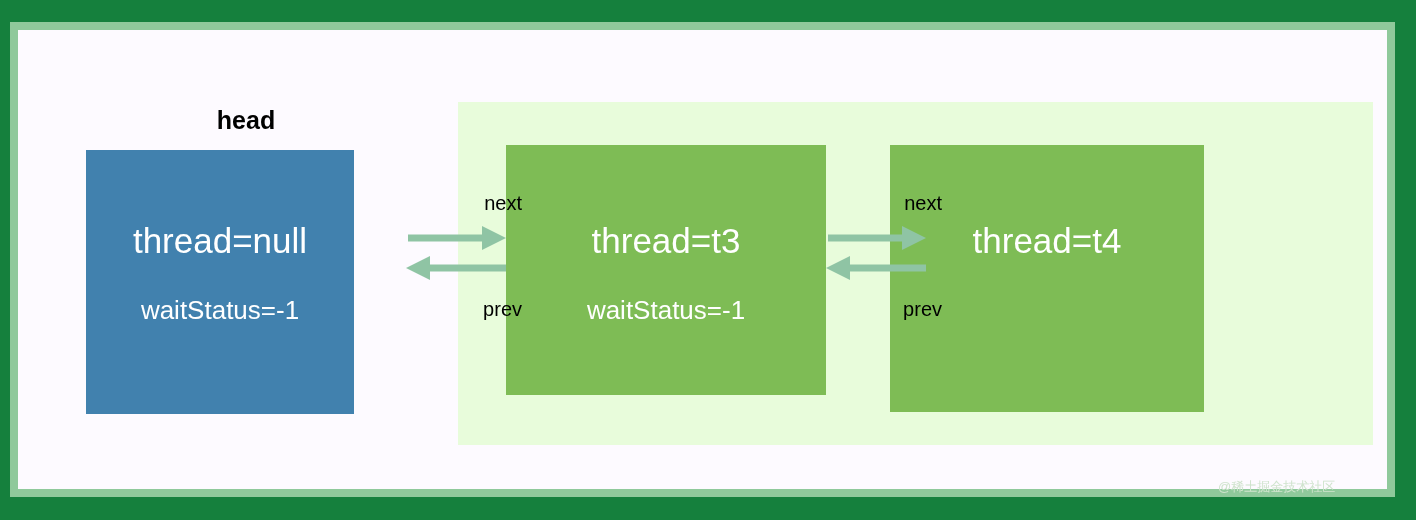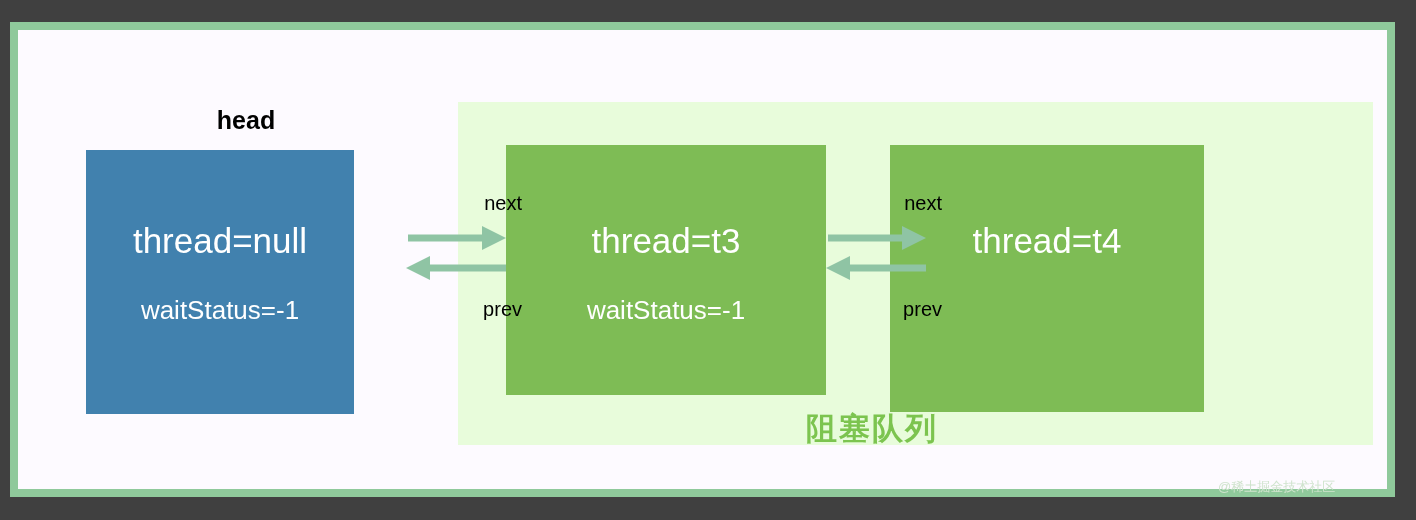--- a/index.html
+++ b/index.html
@@ -7,21 +7,21 @@
     padding: 0;
     background: #ffffff;
   }
   body {
     font-family: "Liberation Sans", "DejaVu Sans", sans-serif;
   }
   #canvas {
     position: relative;
     width: 1416px;
     height: 520px;
-    background: #404040;
+    background: #15803d;
     overflow: hidden;
   }
   
   #outer-frame {
     position: absolute;
     left: 10px;
     top: 22px;
     width: 1385px;
     height: 475px;
     box-sizing: border-box;
@@ -215,19 +215,18 @@
       <div class="arrow-label next">next</div>
       <svg class="arrow-svg" viewBox="0 0 100 72">
         <line x1="2" y1="18" x2="82" y2="18" stroke="#8fc4a4" stroke-width="7"></line>
         <polygon points="76,6 100,18 76,30" fill="#8fc4a4"></polygon>
         <line x1="18" y1="48" x2="100" y2="48" stroke="#8fc4a4" stroke-width="7"></line>
         <polygon points="24,36 0,48 24,60" fill="#8fc4a4"></polygon>
       </svg>
       <div class="arrow-label prev">prev</div>
     </div>
 
-    <div id="queue-label">阻塞队列</div>
 
   </div>
 
   <div id="watermark">@稀土掘金技术社区</div>
 
 </div>
 
 </body></html>

